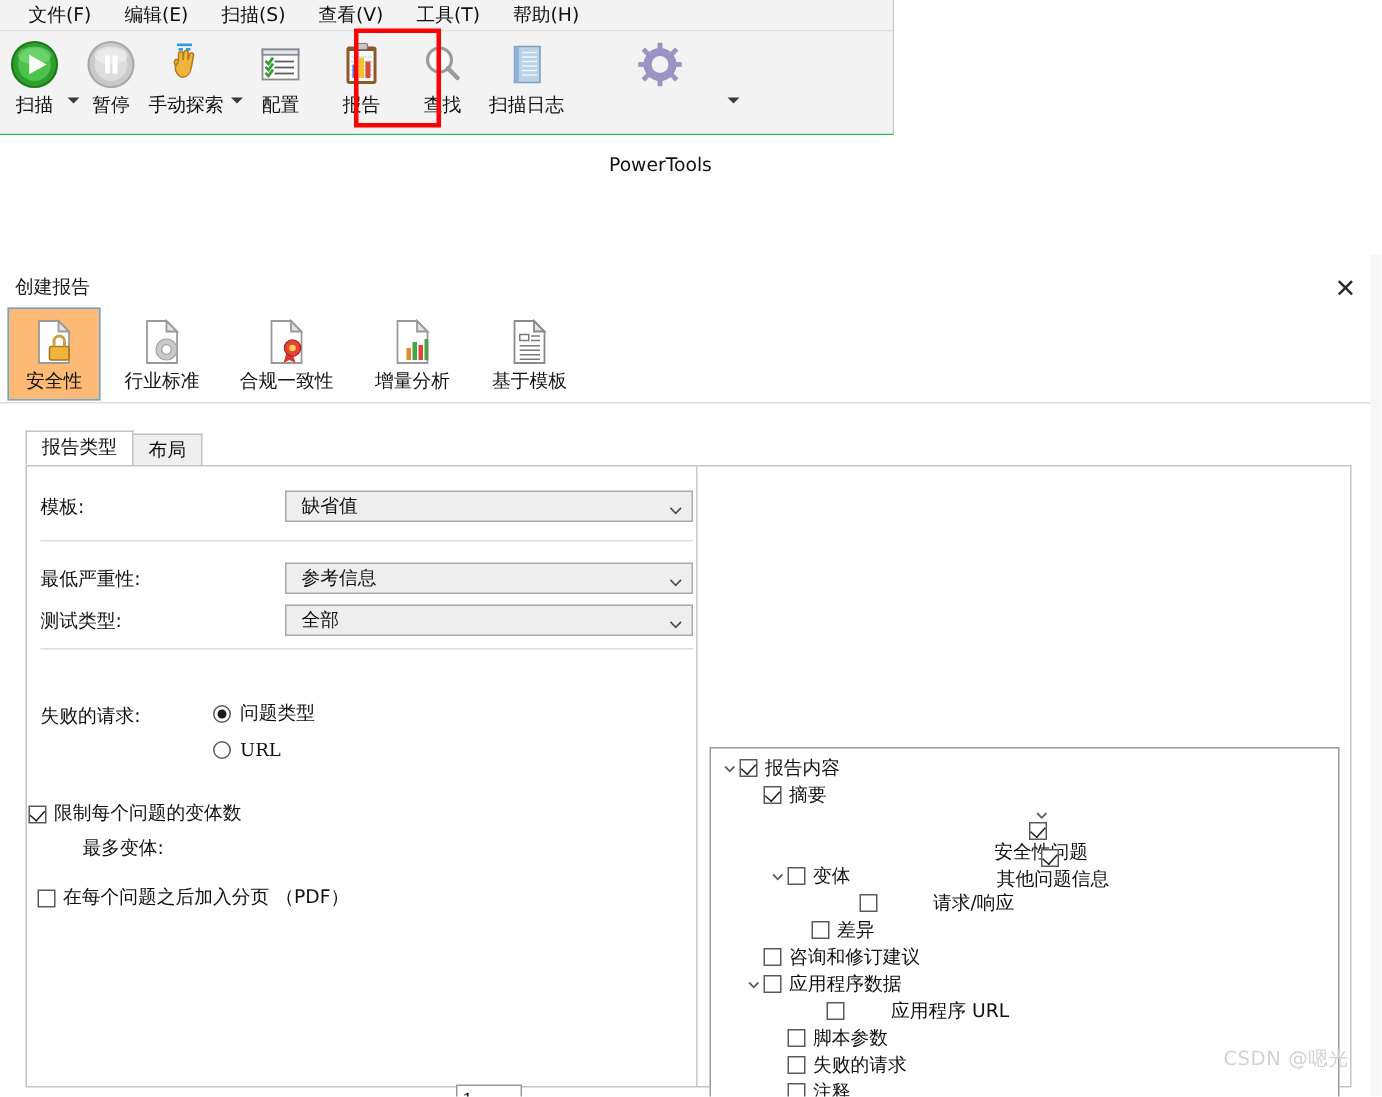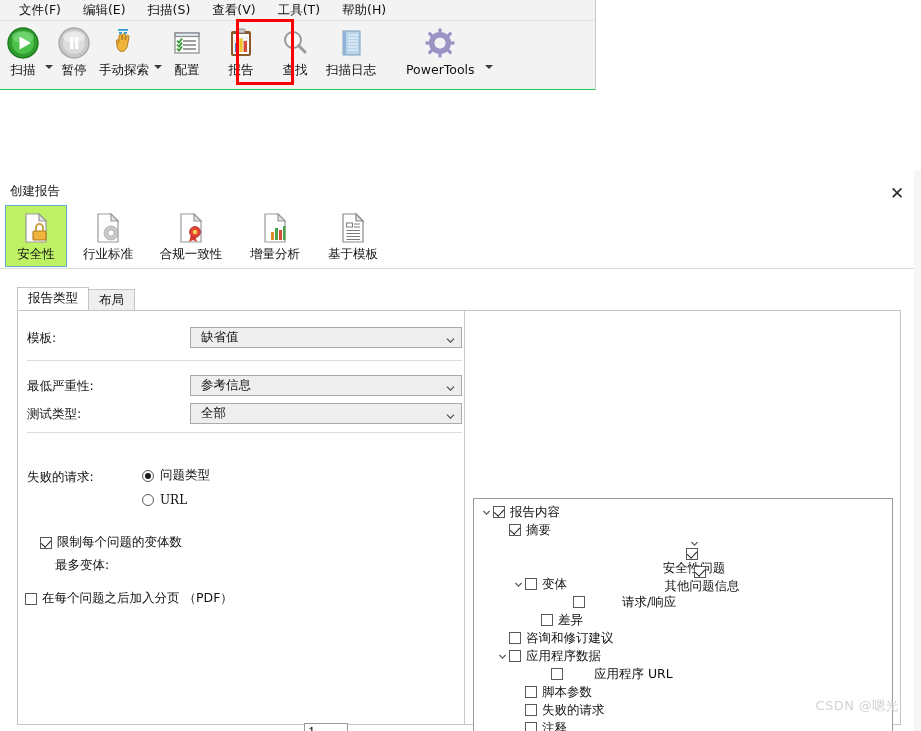--- a/index.html
+++ b/index.html
@@ -67,21 +67,21 @@
     display:flex;align-items:flex-start;padding-left:5px;box-sizing:border-box;
   }
   #strip-divider{
     position:absolute;left:0;top:98px;width:921px;height:1px;background:#dcdcdc;
   }
   .strip-btn{
     width:62px;height:62px;display:flex;flex-direction:column;
     align-items:center;justify-content:flex-start;padding-top:5px;
     box-sizing:border-box;border:1px solid transparent;margin-right:6px;
   }
-  .strip-btn.selected{background:#bef264;border:1px solid #66a7d8;}
+  .strip-btn.selected{background:#fdba74;border:1px solid #66a7d8;}
   .strip-ico{height:34px;display:flex;align-items:center;justify-content:center;}
   .strip-lbl{font-size:12.5px;color:#111;margin-top:1px;white-space:nowrap;}
 
   
   #tabs{
     position:absolute;left:17px;top:118px;height:22px;display:flex;align-items:flex-end;
   }
   .tab{
     height:21px;padding:0 10px;display:flex;align-items:center;
     font-size:12.5px;color:#111;box-sizing:border-box;
@@ -282,21 +282,21 @@
             <line x1="14" y1="15" x2="24" y2="15"></line>
               <line x1="14" y1="18" x2="24" y2="18"></line>
             <line x1="14" y1="21" x2="24" y2="21"></line>
               <line x1="14" y1="24" x2="24" y2="24"></line>
           </g>
         </svg>
       </span>
       <span class="tb-lbl">扫描日志</span>
     </div>
 
-    <div class="tb-btn" style="margin-left:22px;">
+    <div class="tb-btn" style="margin-left:22px;gap:40px;">
       <span class="tb-ico">
         <svg width="34" height="34" viewBox="0 0 34 34">
           <g fill="#9b93c4">
             <circle cx="17" cy="17" r="11"></circle>
           </g>
           <g fill="#9b93c4">
             <rect x="15.4" y="2.5" width="3.2" height="5"></rect>
             <rect x="15.4" y="26.5" width="3.2" height="5"></rect>
             <rect x="2.5" y="15.4" width="5" height="3.2"></rect>
             <rect x="26.5" y="15.4" width="5" height="3.2"></rect>
@@ -446,21 +446,21 @@
 
   <div class="radio-row" style="left:142px;top:297px;">
     <span class="radio on"></span>
     <span class="radio-lbl">问题类型</span>
   </div>
   <div class="radio-row" style="left:142px;top:323px;">
     <span class="radio"></span>
     <span class="radio-lbl mono">URL</span>
   </div>
 
-  <div class="check-row" style="left:40px;top:364px;">
+  <div class="check-row" style="left:19px;top:364px;">
     <span class="cbox on"></span>
     <span class="check-lbl">限制每个问题的变体数</span>
   </div>
 
   <div class="form-label" style="left:55px;top:387px;">最多变体:</div>
   <div id="spin-input">1</div>
 
   <div class="check-row" style="left:25px;top:420px;">
     <span class="cbox"></span>
     <span class="check-lbl">在每个问题之后加入分页 （PDF）</span>

